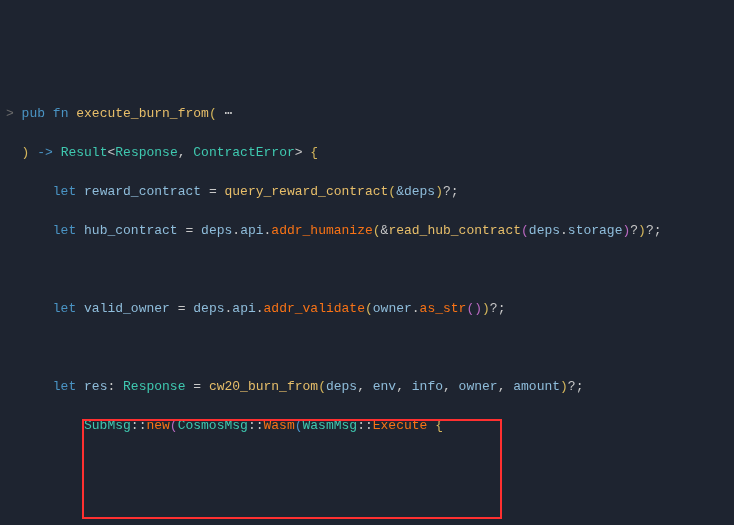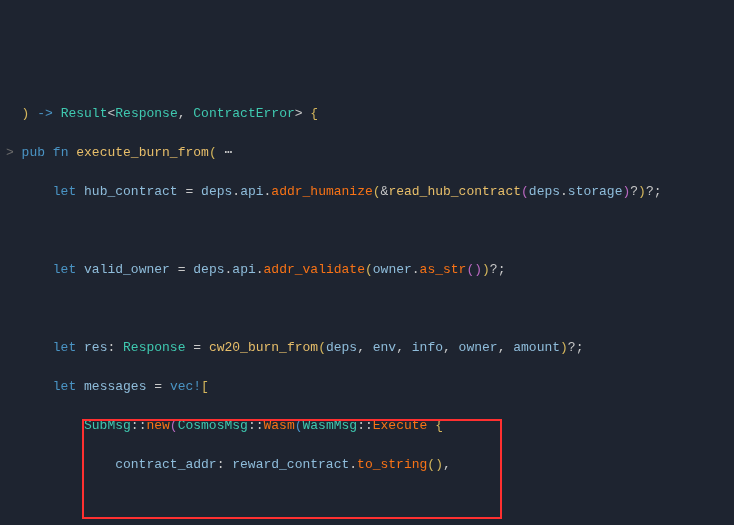--- a/index.html
+++ b/index.html
@@ -47,30 +47,29 @@
     .container {
       position: relative;
     }
   </style>
 </head>
 <body>
 
 
 
 <div class="container">
+<span class="line"><span class="gutter">&gt; </span><span class="kw-pub">pub</span> <span class="kw-fn">fn</span> <span class="fn-name">execute_burn_from</span><span class="paren">(</span> <span class="punct">⋯</span></span>
 <span class="line"><span>  </span><span class="paren">)</span> <span class="arrow">-&gt;</span> <span class="type">Result</span><span class="punct">&lt;</span><span class="type">Response</span><span class="punct">, </span><span class="type">ContractError</span><span class="punct">&gt;</span> <span class="brace">{</span></span>
-<span class="line"><span class="gutter">&gt; </span><span class="kw-pub">pub</span> <span class="kw-fn">fn</span> <span class="fn-name">execute_burn_from</span><span class="paren">(</span> <span class="punct">⋯</span></span>
+<span class="line">      <span class="kw-let">let</span> <span class="field">reward_contract</span> <span class="punct">=</span> <span class="fn-name">query_reward_contract</span><span class="paren">(</span><span class="field">&amp;deps</span><span class="paren">)</span><span class="punct">?;</span></span>
 <span class="line">      <span class="kw-let">let</span> <span class="field">hub_contract</span> <span class="punct">=</span> <span class="field">deps</span><span class="punct">.</span><span class="field">api</span><span class="punct">.</span><span class="method">addr_humanize</span><span class="paren">(</span><span class="punct">&amp;</span><span class="fn-name">read_hub_contract</span><span class="paren2">(</span><span class="field">deps</span><span class="punct">.</span><span class="field">storage</span><span class="paren2">)</span><span class="punct">?</span><span class="paren">)</span><span class="punct">?;</span></span>
 <span class="line"> </span>
 <span class="line">      <span class="kw-let">let</span> <span class="field">valid_owner</span> <span class="punct">=</span> <span class="field">deps</span><span class="punct">.</span><span class="field">api</span><span class="punct">.</span><span class="method">addr_validate</span><span class="paren">(</span><span class="field">owner</span><span class="punct">.</span><span class="method">as_str</span><span class="paren2">(</span><span class="paren2">)</span><span class="paren">)</span><span class="punct">?;</span></span>
 <span class="line"> </span>
 <span class="line">      <span class="kw-let">let</span> <span class="field">res</span><span class="punct">: </span><span class="type">Response</span> <span class="punct">=</span> <span class="fn-name">cw20_burn_from</span><span class="paren">(</span><span class="field">deps</span><span class="punct">, </span><span class="field">env</span><span class="punct">, </span><span class="field">info</span><span class="punct">, </span><span class="field">owner</span><span class="punct">, </span><span class="field">amount</span><span class="paren">)</span><span class="punct">?;</span></span>
-<span class="line">      <span class="kw-let">let</span> <span class="field">messages</span> <span class="punct">=</span> <span class="macro">vec!</span><span class="paren">[</span></span>
 <span class="line">          <span class="type">SubMsg</span><span class="punct">::</span><span class="method">new</span><span class="paren2">(</span><span class="type">CosmosMsg</span><span class="punct">::</span><span class="method">Wasm</span><span class="paren3">(</span><span class="type">WasmMsg</span><span class="punct">::</span><span class="method">Execute</span> <span class="brace">{</span></span>
-<span class="line">              <span class="field">contract_addr</span><span class="punct">: </span><span class="field">reward_contract</span><span class="punct">.</span><span class="method">to_string</span><span class="paren">(</span><span class="paren">)</span><span class="punct">,</span></span>
 
 
 
 
 
 
 
 
 
 

